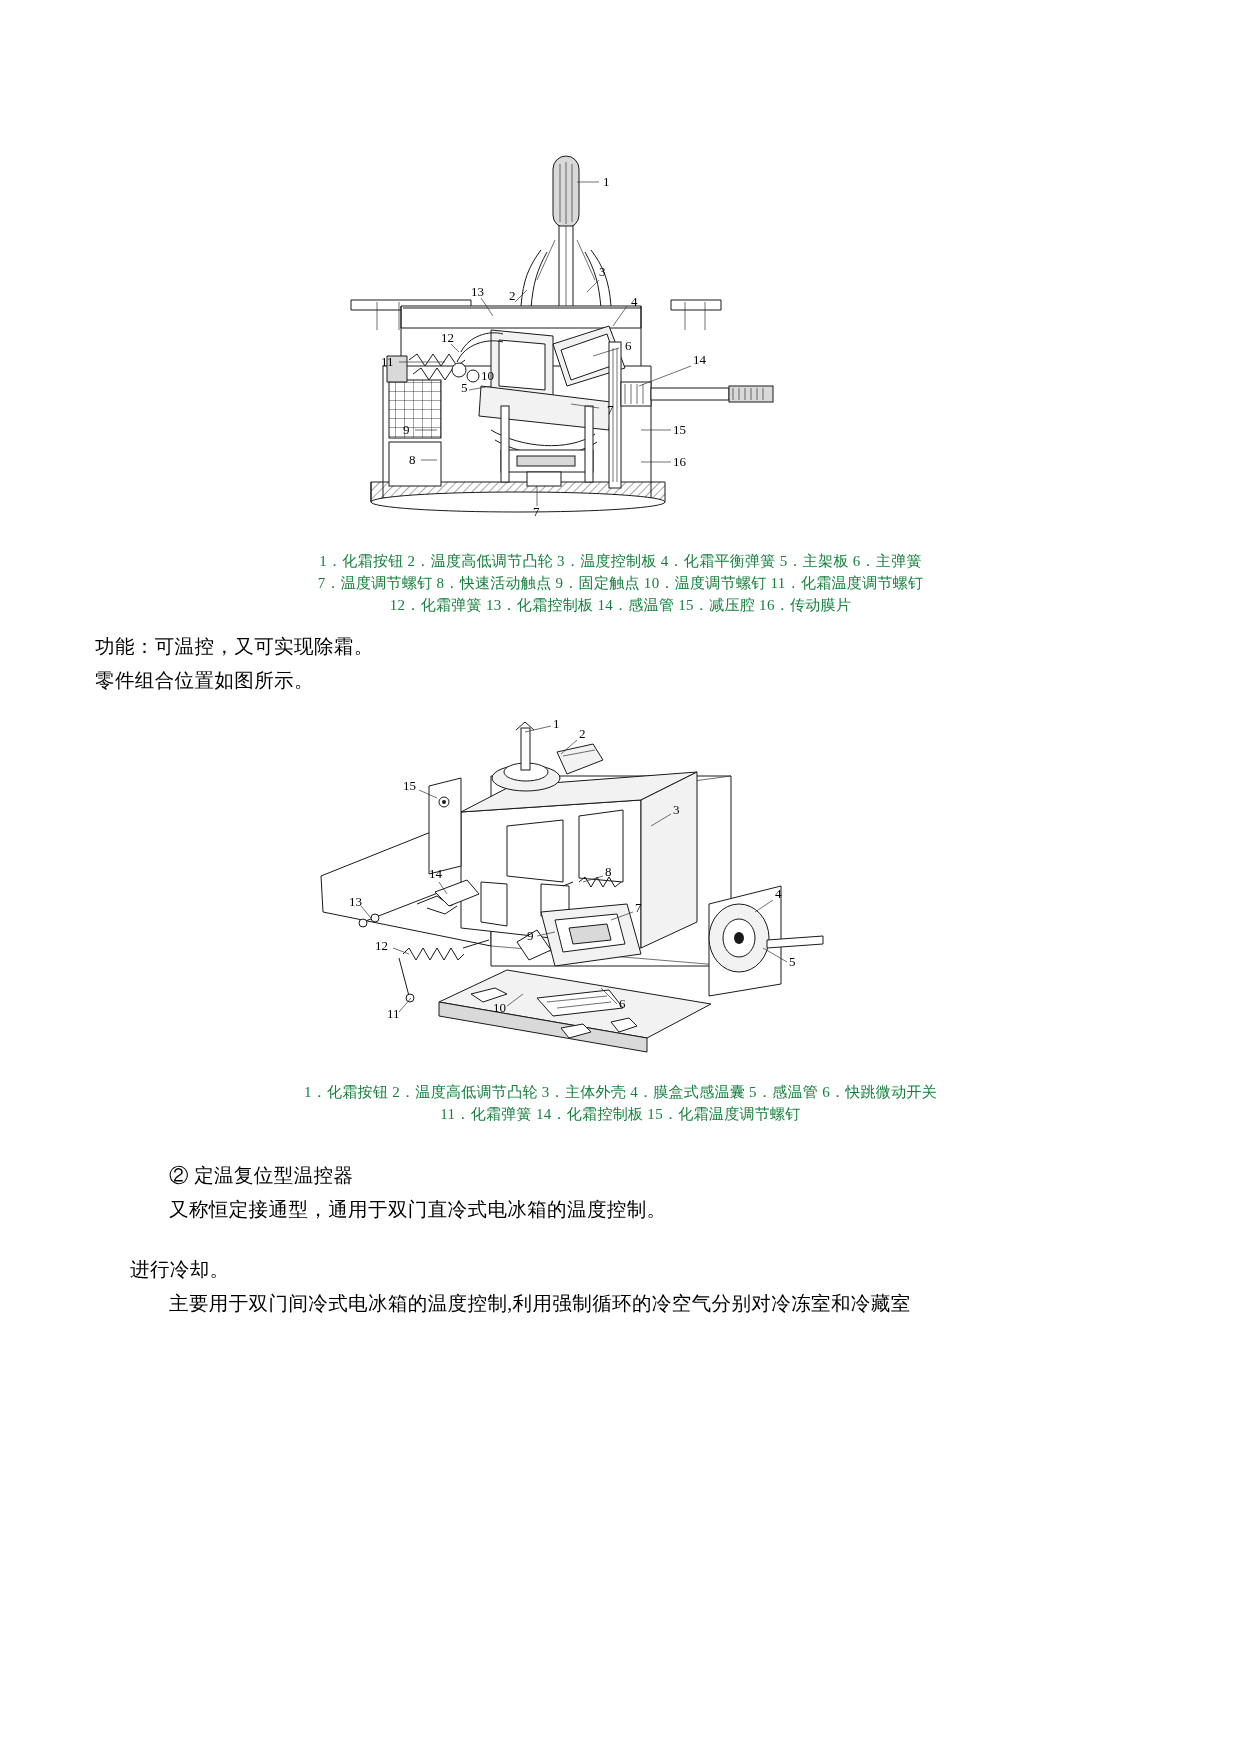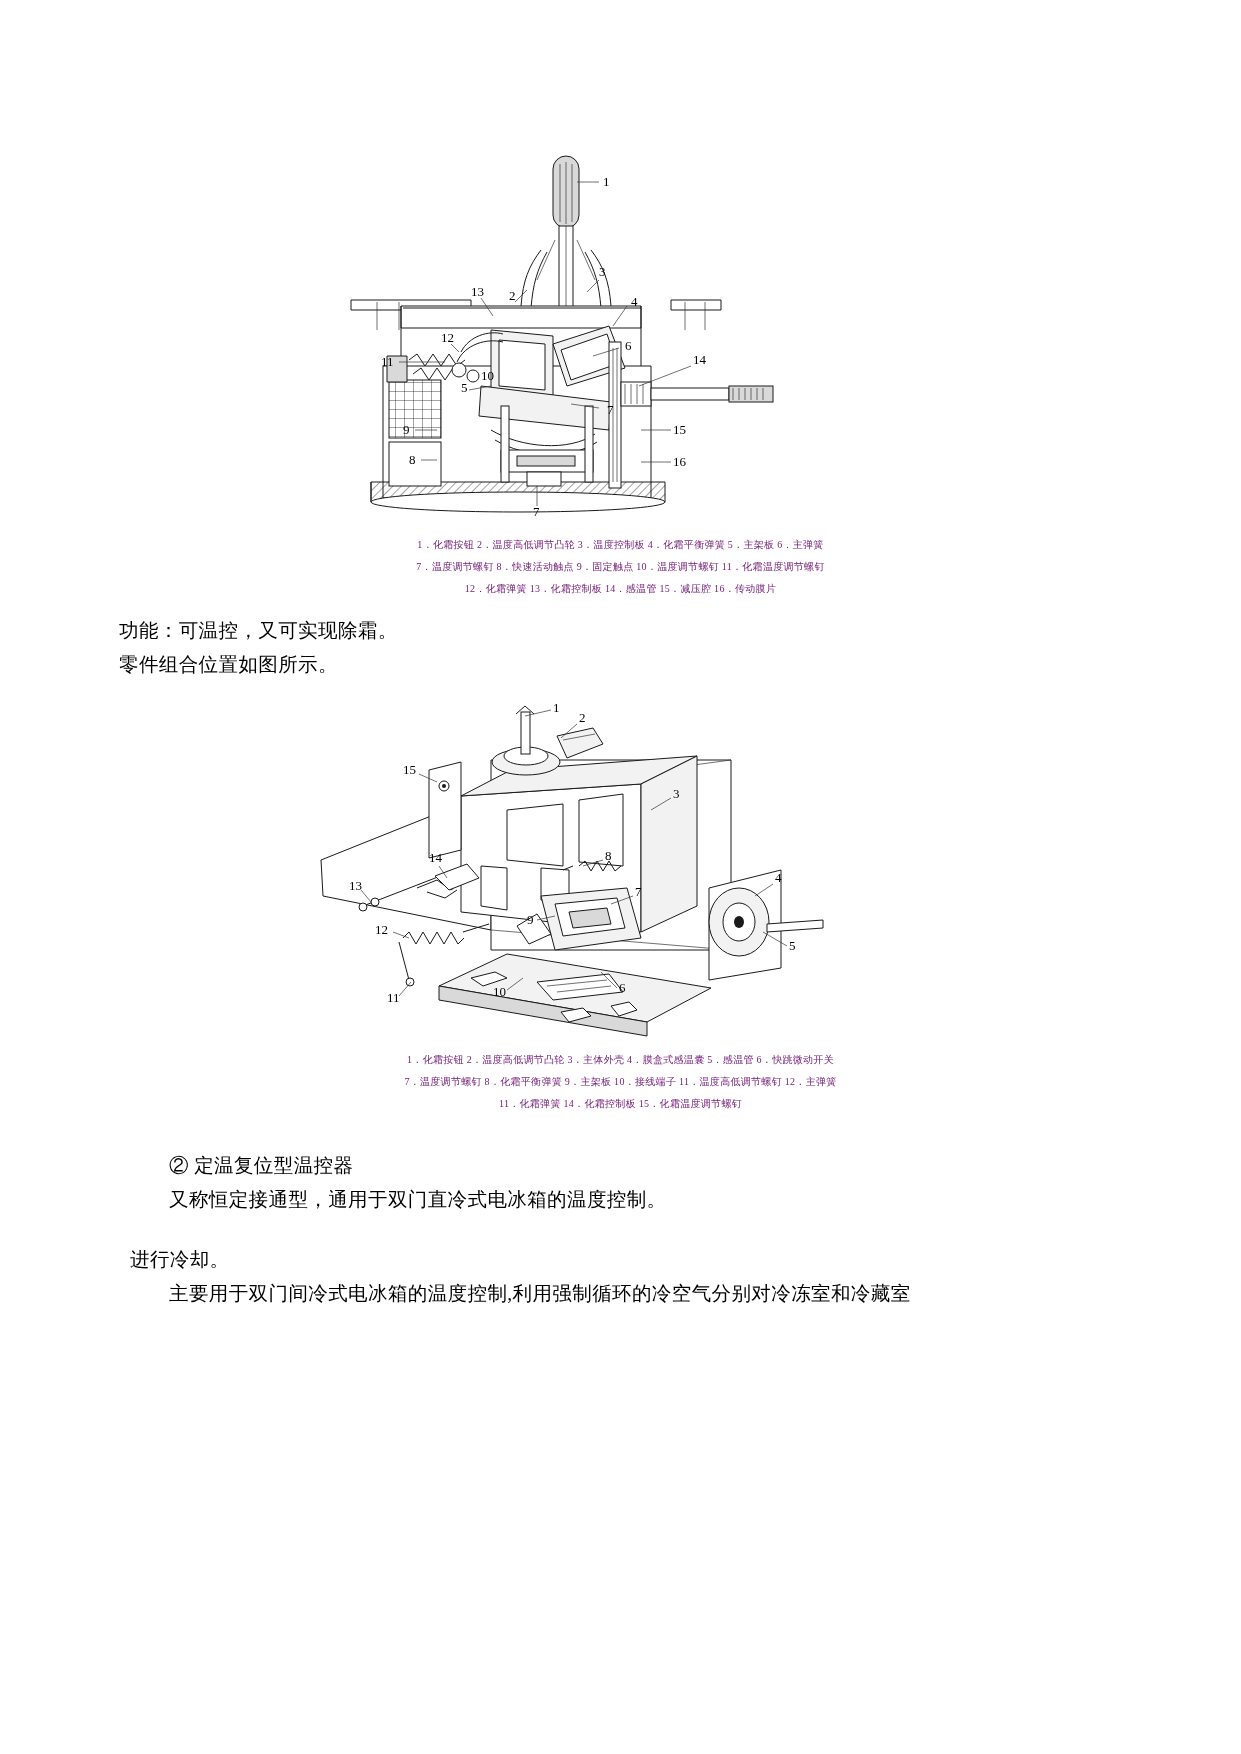--- a/index.html
+++ b/index.html
@@ -32,26 +32,26 @@
   .fig1 { margin-top: 130px; }
   .fig2 { margin-top: 18px; }
 
   .fig-art {
     position: relative;
     display: inline-block;
   }
 
   .caption {
     font-family: "Liberation Serif", "DejaVu Serif", serif;
-    font-size: 10px;
+    font-size: 15px;
     line-height: 22px;
     text-align: center;
     letter-spacing: 0.3px;
-    color: #701a75;
-    margin-top: 0;
+    color: #15803d;
+    margin-top: 16px;
   }
   .caption div { white-space: nowrap; }
 
   
   .body-text {
     font-size: 19.5px;
     line-height: 34px;
     color: #000;
     letter-spacing: 0.4px;
   }
@@ -200,21 +200,21 @@
       </svg>
     </div>
 
     <div class="caption">
       <div>1．化霜按钮 2．温度高低调节凸轮 3．温度控制板 4．化霜平衡弹簧 5．主架板 6．主弹簧</div>
       <div>7．温度调节螺钉 8．快速活动触点 9．固定触点 10．温度调节螺钉 11．化霜温度调节螺钉</div>
       <div>12．化霜弹簧 13．化霜控制板 14．感温管 15．减压腔 16．传动膜片</div>
     </div>
   </div>
 
-  <div class="body-text text-block-1" style="padding-left:119px;">
+  <div class="body-text text-block-1" style="padding-left:95px;">
     <p class="para">功能：可温控，又可实现除霜。</p>
     <p class="para">零件组合位置如图所示。</p>
   </div>
 
   <div class="figure fig2">
     <div class="fig-art">
       <svg width="620" height="345" viewBox="0 0 620 345">
 
         <path d="M10 160 L180 92 L180 230 L12 196 Z" class="wht-fill"></path>
         <path d="M180 60 L420 60 L420 250 L180 250 Z" fill="#fff" stroke="#1a1a1a" stroke-width="1"></path>
@@ -307,21 +307,20 @@
         <text x="76" y="302" class="lbl" font-size="13" font-family="Liberation Serif, serif">11</text>
         <text x="64" y="234" class="lbl" font-size="13" font-family="Liberation Serif, serif">12</text>
         <text x="38" y="190" class="lbl" font-size="13" font-family="Liberation Serif, serif">13</text>
         <text x="118" y="162" class="lbl" font-size="13" font-family="Liberation Serif, serif">14</text>
         <text x="92" y="74" class="lbl" font-size="13" font-family="Liberation Serif, serif">15</text>
       </svg>
     </div>
 
     <div class="caption">
       <div>1．化霜按钮 2．温度高低调节凸轮 3．主体外壳 4．膜盒式感温囊 5．感温管 6．快跳微动开关</div>
-      <div>7．温度调节螺钉 8．化霜平衡弹簧 9．主架板 10．接线端子 11．温度高低调节螺钉 12．主弹簧</div>
       <div>11．化霜弹簧 14．化霜控制板 15．化霜温度调节螺钉</div>
     </div>
   </div>
 
   <div class="body-text text-block-2" style="padding-left:130px; padding-right:58px;">
     <p class="para indent">②  定温复位型温控器</p>
     <p class="para indent">又称恒定接通型，通用于双门直冷式电冰箱的温度控制。</p>
     <div class="gap-md"></div>
     <p class="para">进行冷却。</p>
     <p class="para indent">主要用于双门间冷式电冰箱的温度控制,利用强制循环的冷空气分别对冷冻室和冷藏室</p>

